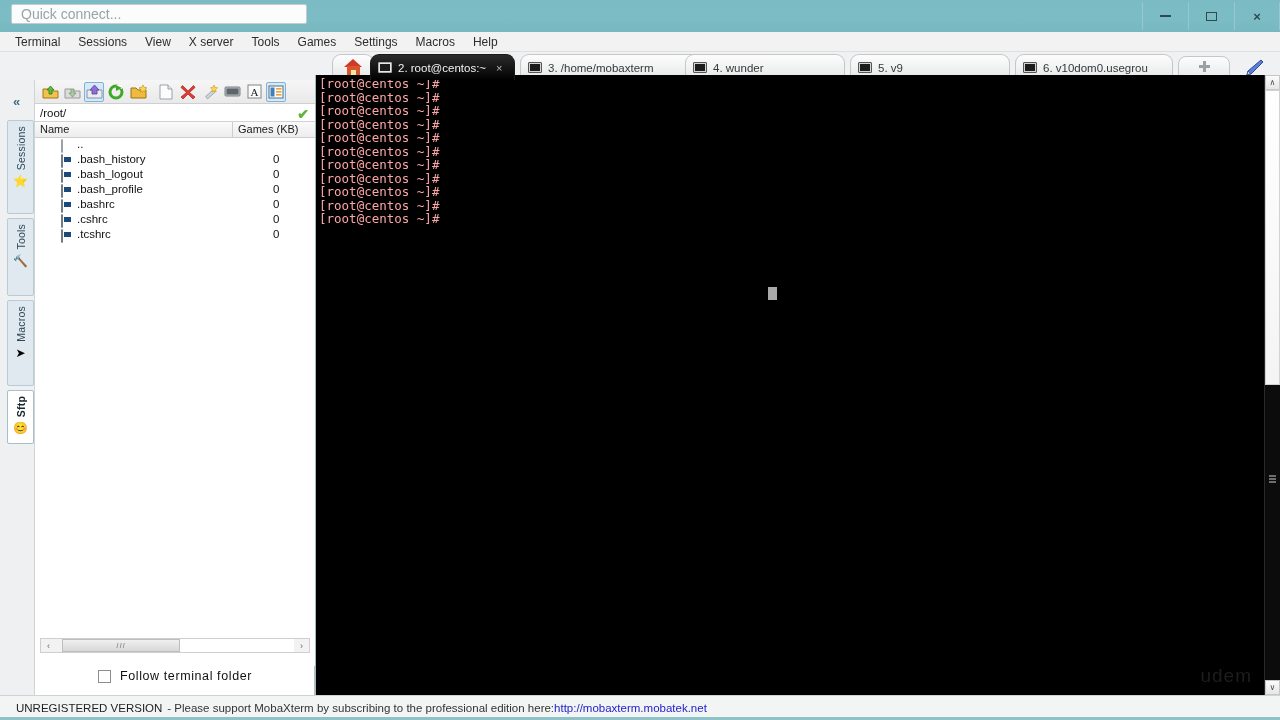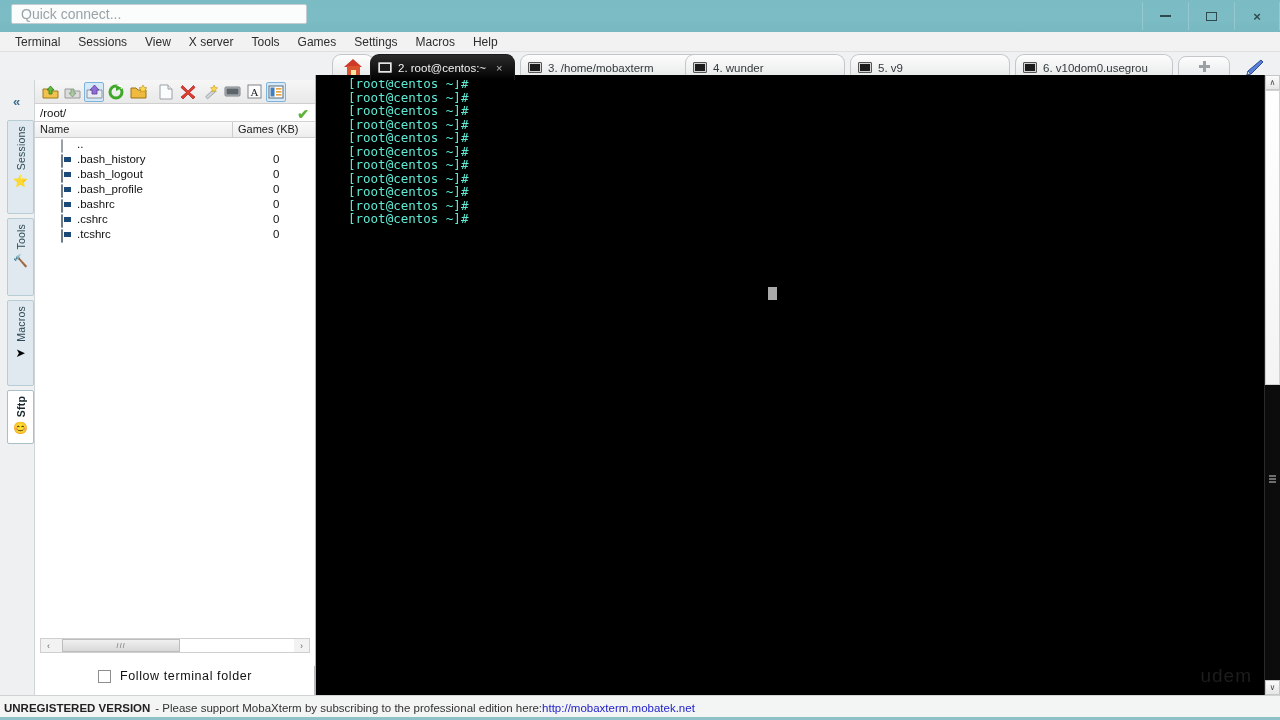--- a/index.html
+++ b/index.html
@@ -258,21 +258,21 @@
   
   .term {
     position:absolute; left:315px; top:75px; width:965px; height:620px;
     background:#000;
     border-left:1px solid #9fb9bd;
   }
   .termtext{
     position:absolute; left:3px; top:2px;
     font-family:"DejaVu Sans Mono","Liberation Mono",monospace;
     font-size:12.5px; line-height:13.55px;
-    color:#5eead4; white-space:pre;margin-left:29px;
+    color:#fca5a5; white-space:pre;
   }
   .cursor{
     position:absolute; left:452px; top:212px; width:9px; height:13px;
     background:#a9a9a9;
   }
   .watermark{
     position:absolute; right:28px; bottom:8px;
     font-size:19px; color:#1d1d1d; font-family:"Liberation Sans",sans-serif;
     letter-spacing:1px;
   }
@@ -298,21 +298,21 @@
   }
 
   
   .statusbar{
     position:absolute; left:0; bottom:0; width:1280px; height:25px;
     background:#f3f4f4;
     border-top:1px solid #cfd3d4;
     display:flex; align-items:center;
     font-size:11.5px; color:#222;
   }
-  .statusbar .s1{ font-weight:bold; margin-left:4px; }
+  .statusbar .s1{ font-weight:normal; margin-left:16px; }
   .statusbar .s2{ margin-left:5px; color:#333; }
   .statusbar .s3{ color:#2222cc; }
   .statusfill{ position:absolute; left:0; bottom:0; width:1280px; height:3px; background:#8fc2c8;}
 </style>
 </head>
 <body>
 
 <div id="app">
 
   <div class="top-artifact"></div>

